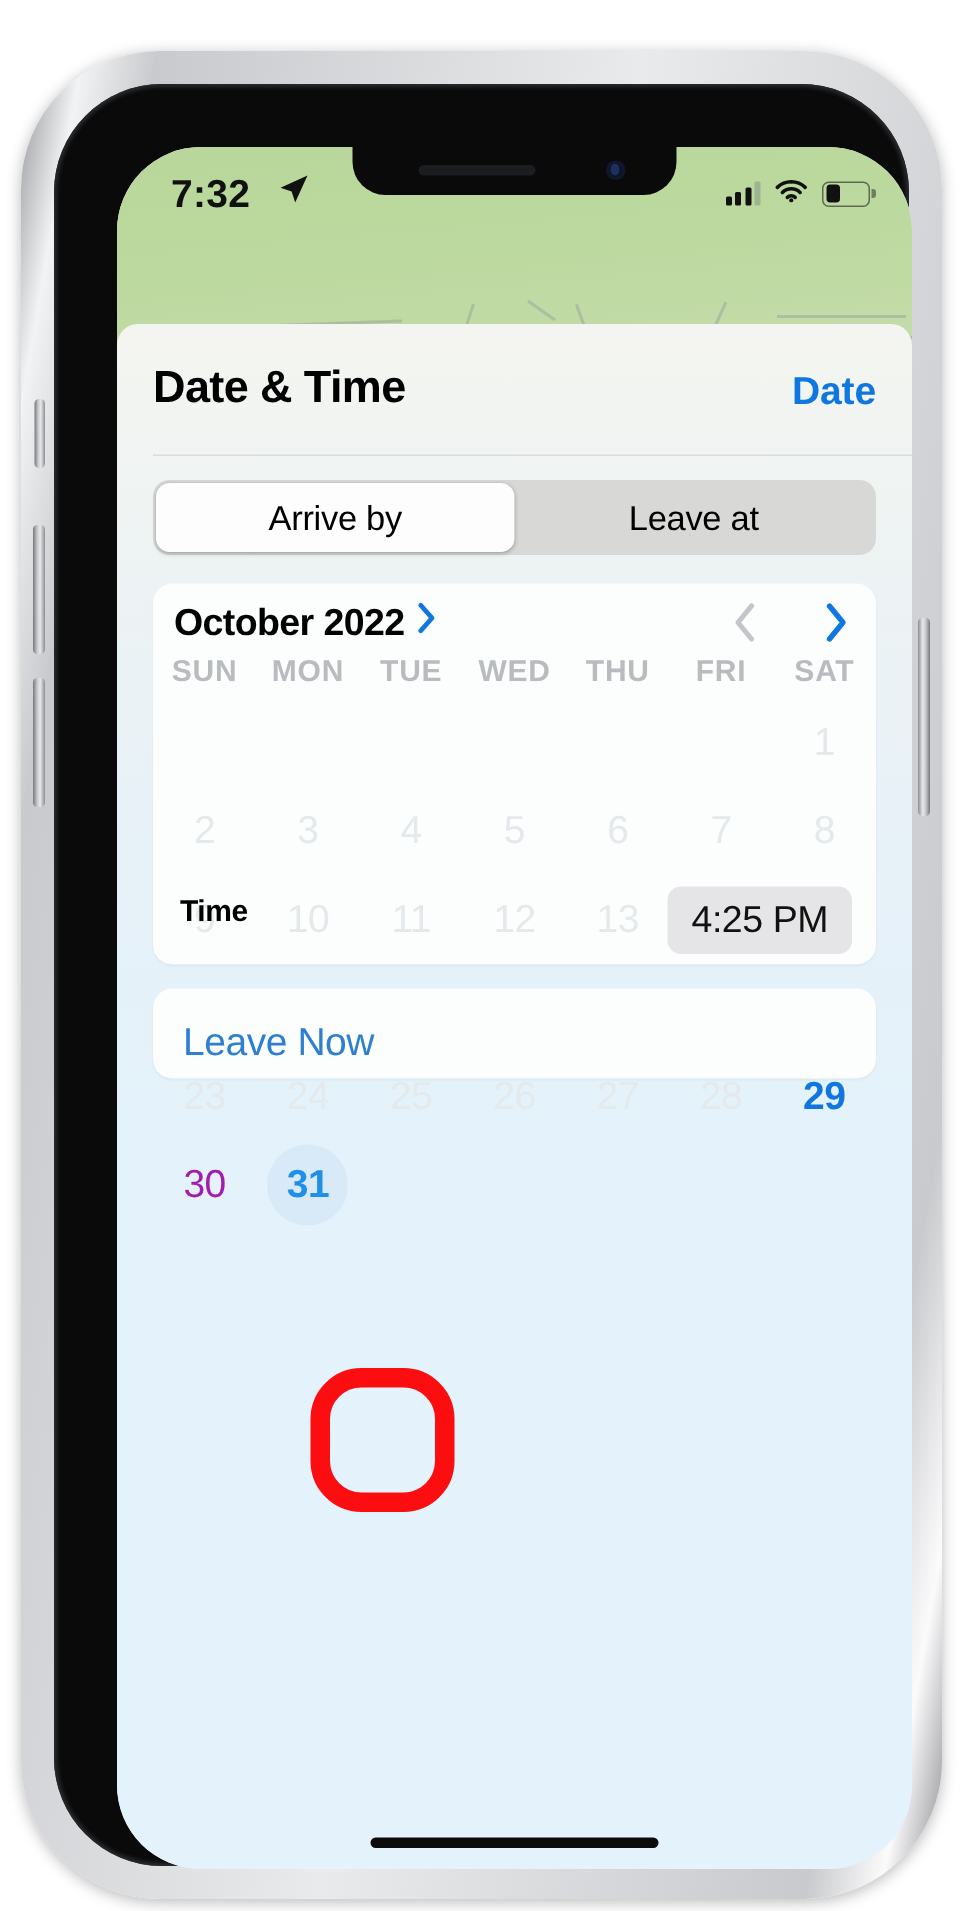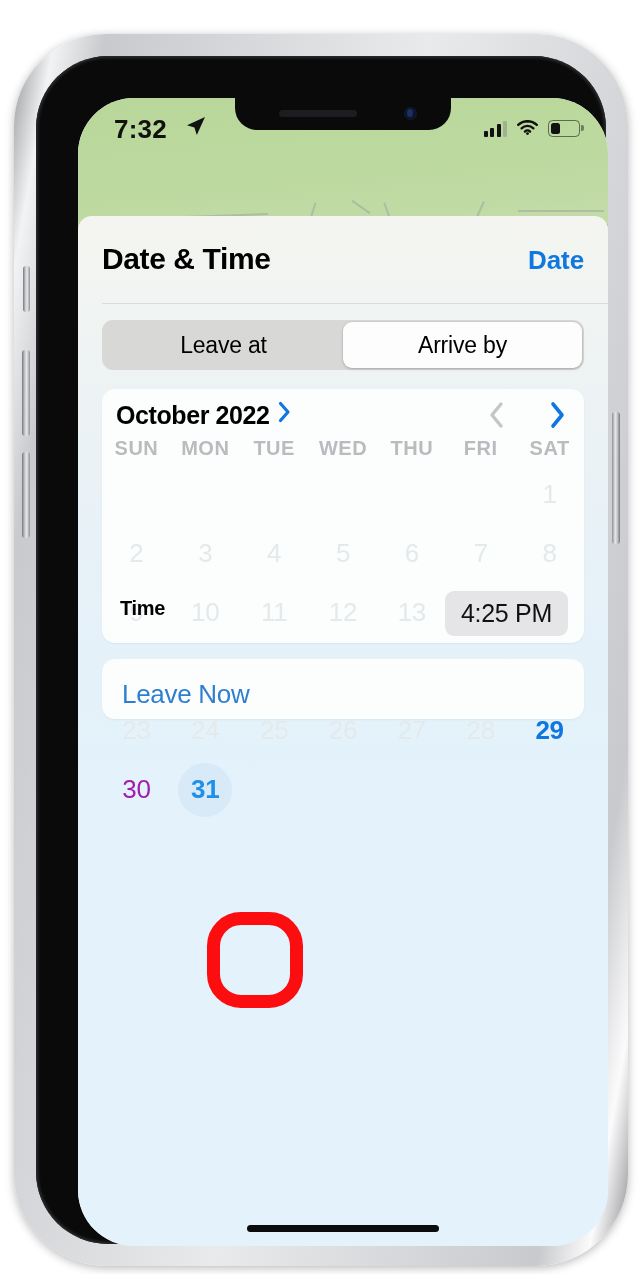--- a/index.html
+++ b/index.html
@@ -326,22 +326,22 @@
 
       <div id="date-time-sheet">
 
         <div id="sheet-header">
           <div id="sheet-title">Date &amp; Time</div>
           <div id="done-button">Date</div>
           <div id="header-divider"></div>
         </div>
 
         <div id="mode-segmented-control">
+          <div class="segment selected">Arrive by</div>
           <div class="segment">Leave at</div>
-          <div class="segment selected">Arrive by</div>
         </div>
 
         <div id="calendar-card">
 
           <div id="calendar-header">
             <div id="month-year-button">
               <span id="month-year-label">October 2022</span>
               <span>
                 <svg width="13" height="22" viewBox="0 0 13 22">
                   <path d="M2.5 2.5 L10 11 L2.5 19.5" fill="none" stroke="#1177e0" stroke-width="3.2" stroke-linecap="round" stroke-linejoin="round"></path>

